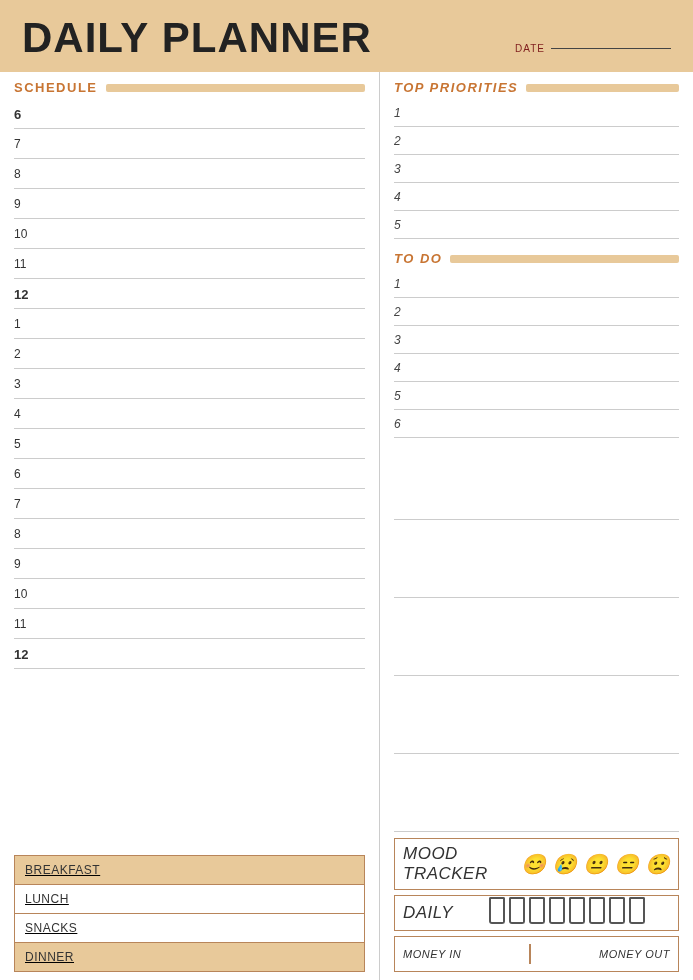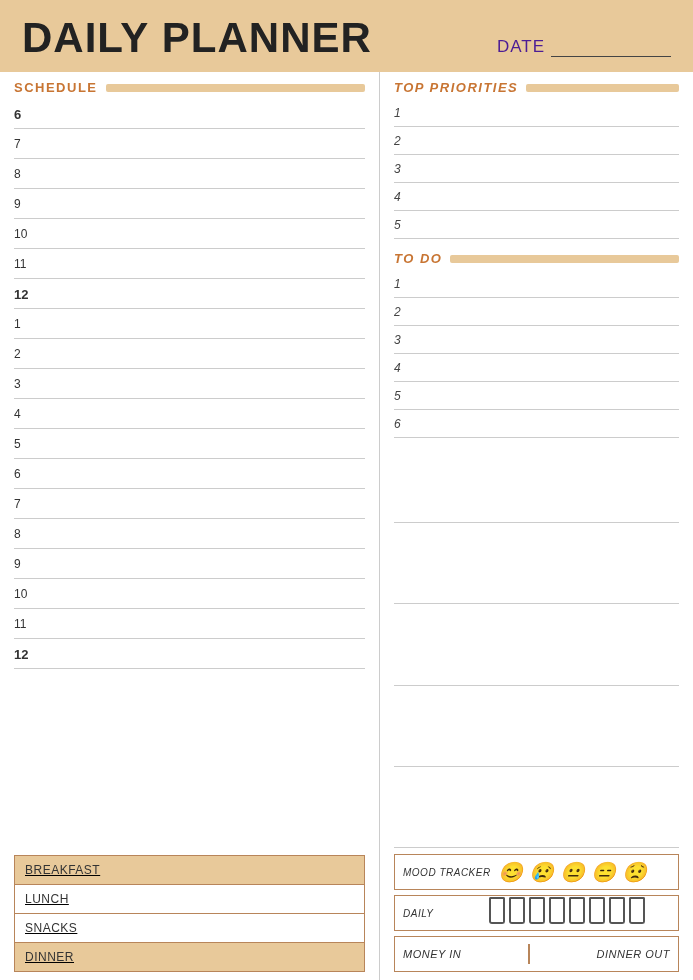--- a/index.html
+++ b/index.html
@@ -30,24 +30,25 @@
       letter-spacing: 1px;
       color: #222;
     }
     .header-title span.bold {
       font-weight: 900;
     }
     .header-title span.light {
       font-weight: 700;
     }
     .header-date {
-      font-size: 17px;
-      color: #4c1d95;
+      font-size: 10px;
+      color: #7f1d1d;
       letter-spacing: 1px;
       display: flex;
+      align-items: center;
       gap: 6px;
     }
     .header-date-line {
       width: 120px;
       border-bottom: 1.5px solid #444;
       display: inline-block;
     }
 
     
     .main {
@@ -197,21 +198,21 @@
     }
     .tracker-row {
       border: 1.5px solid #b8855a;
       display: flex;
       align-items: center;
       padding: 5px 8px;
       min-height: 36px;
       gap: 8px;
     }
     .tracker-label {
-      font-size: 10px;
+      font-size: 17px;
       color: #333;
       letter-spacing: 0.5px;
       font-weight: 500;
       min-width: 78px;
     }
     .mood-icons {
       display: flex;
       gap: 6px;
       align-items: center;
     }
@@ -448,19 +449,19 @@
               <div class="water-cup"></div>
               <div class="water-cup"></div>
               <div class="water-cup"></div>
               <div class="water-cup"></div>
             </div>
         </div>
 
         <div class="money-row">
           <span class="money-label">MONEY IN</span>
           <div class="money-divider"></div>
-          <span class="money-label">DINNER OUT</span>
+          <span class="money-label">MONEY OUT</span>
         </div>
       </div>
 
     </div>
   </div>
 </div>
 
 </body></html>

